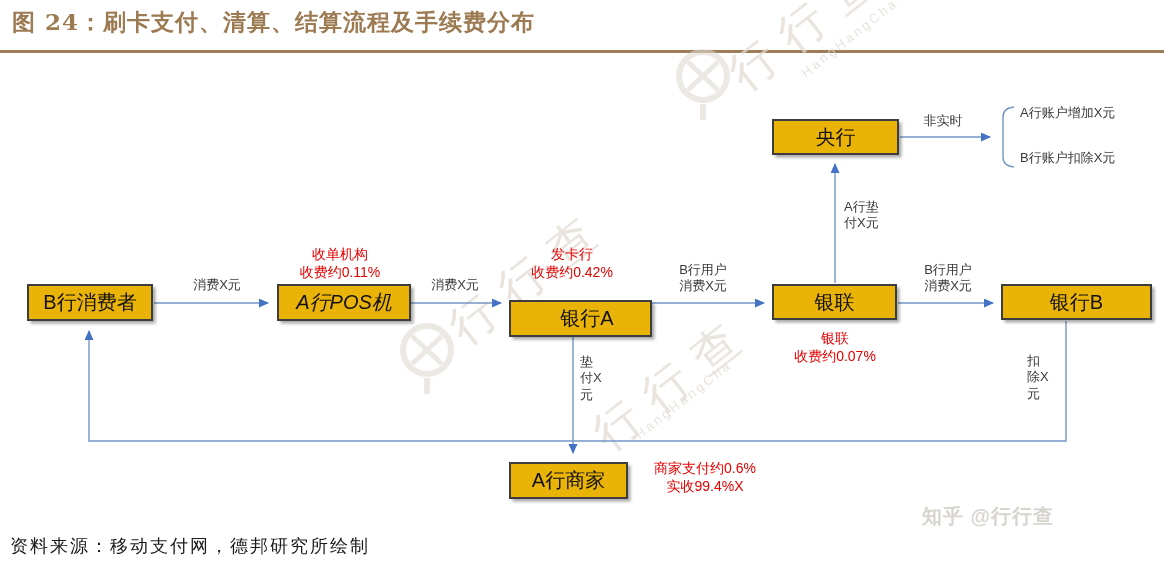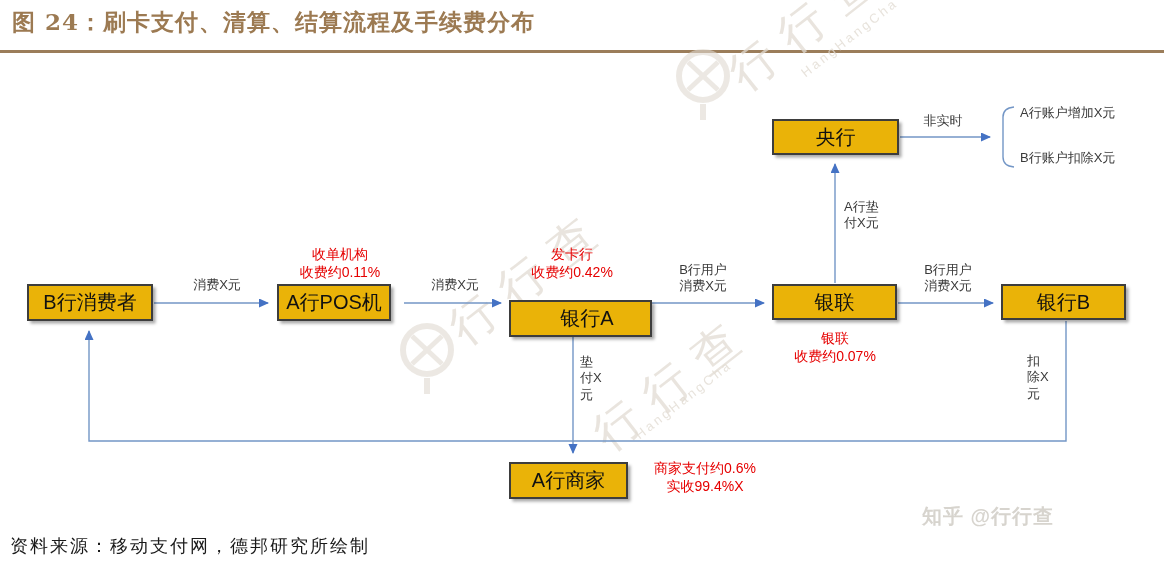--- a/index.html
+++ b/index.html
@@ -88,24 +88,24 @@
       <path d="M898,303 L993,303" marker-end="url(#ah)"></path>
       <path d="M835,283 L835,164" marker-end="url(#ah)"></path>
       <path d="M900,137 L990,137" marker-end="url(#ah)"></path>
       <path d="M1014,107 Q1003,108 1003,117 L1003,157 Q1003,166 1014,167"></path>
       <path d="M573,322 L573,453" marker-end="url(#ah)"></path>
       <path d="M1066,321 L1066,441 L89,441 L89,331" marker-end="url(#ah)"></path>
     </g>
   </svg>
 
   <div class="node" style="left:27px;top:284px;width:126px;height:37px;">B行消费者</div>
-  <div class="node" style="left:277px;top:284px;width:114px;height:37px;">A行POS机</div>
+  <div class="node" style="left:277px;top:284px;width:134px;height:37px;font-style:italic;">A行POS机</div>
   <div class="node" style="left:509px;top:300px;width:143px;height:37px;padding-left:13px;">银行A</div>
   <div class="node" style="left:772px;top:284px;width:125px;height:36px;">银联</div>
-  <div class="node" style="left:1001px;top:284px;width:125px;height:36px;">银行B</div>
+  <div class="node" style="left:1001px;top:284px;width:151px;height:36px;">银行B</div>
   <div class="node" style="left:772px;top:119px;width:127px;height:36px;">央行</div>
   <div class="node" style="left:509px;top:462px;width:119px;height:37px;">A行商家</div>
 
   <div class="lbl" style="left:177px;top:277px;width:80px;">消费X元</div>
   <div class="lbl" style="left:413px;top:277px;width:84px;">消费X元</div>
   <div class="lbl" style="left:658px;top:262px;width:90px;">B行用户
 消费X元</div>
   <div class="lbl" style="left:903px;top:262px;width:90px;">B行用户
 消费X元</div>
   <div class="lbl left" style="left:844px;top:199px;width:56px;">A行垫

